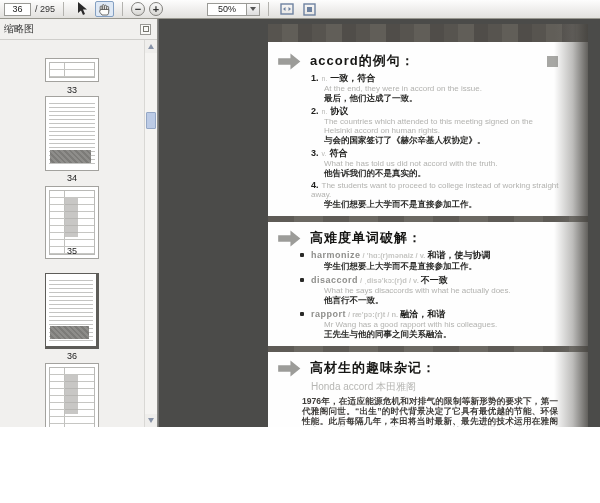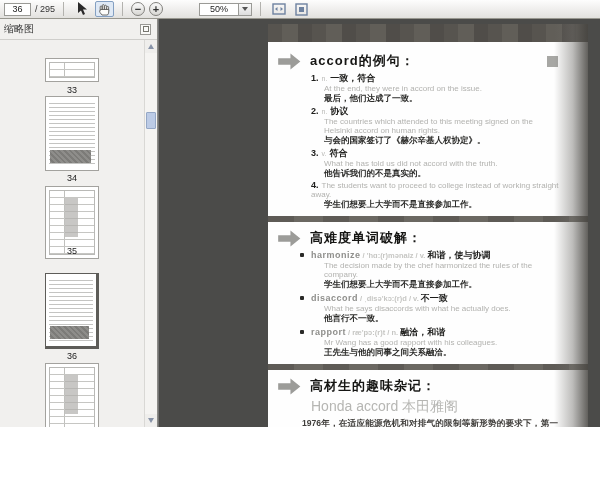--- a/index.html
+++ b/index.html
@@ -109,21 +109,21 @@
   .num4 { font-size:9px; font-weight:bold; color:#20201e; margin-right:3px; }
   .sep-band { height:6px; margin:7px -28px 7px -10px;
     background:repeating-linear-gradient(90deg,#5e5b56 0 26px,#6b6862 26px 55px); }
   .entries { margin-left:33px; }
   .entry { margin-bottom:4px; position:relative; }
   .entry::before { content:""; position:absolute; left:-11px; top:3px; width:4px;
     height:4px; background:#2a2a28; border-radius:1px; }
   .word { font-size:9px; color:#8f8f8c; letter-spacing:.5px; }
   .phon { font-size:7.5px; color:#c6c6c3; margin:0 2px; }
   .wdef { font-size:9px; font-weight:bold; color:#1c1c1a; }
-  .subtitle { font-size:14px; color:#b6b6b3; margin:1px 0 2px 33px; }
+  .subtitle { font-size:10px; color:#b6b6b3; margin:1px 0 2px 33px; }
   .trivia { margin:0 2px 3px 24px; font-size:8.6px; font-weight:bold;
     color:#403e3b; line-height:10px; text-align:justify; }
 </style>
 </head>
 <body>
 
 <div id="app">
 
   <div class="toolbar">
     <input class="pg-input" value="36" style="">
@@ -141,21 +141,21 @@
           <rect x="4.4" y="1.6" width="1.8" height="7" rx="0.9"></rect>
           <rect x="6.6" y="2.2" width="1.8" height="6.4" rx="0.9"></rect>
           <rect x="8.8" y="3.4" width="1.8" height="5.2" rx="0.9"></rect>
           <path d="M2.5 7 Q1 8 2 9.5 L4 12 L9.5 12 Q11 10.5 10.8 8 L10.8 6.5 L2.5 6.5 Z"></path>
         </g>
       </svg>
     </span>
     <span class="tb-sep"></span>
     <span class="round-btn">−</span>
     <span class="round-btn">+</span>
-    <span style="display:flex; margin-left:12px;padding-left:20px;">
+    <span style="display:flex; margin-left:20px;padding-left:20px;">
       <span class="zoom-box">50%</span>
       <span class="zoom-drop">
         <span class="caret"></span>
       </span>
     </span>
     <span class="tb-sep"></span>
     <span class="tb-btn">
       <svg width="14" height="12" viewBox="0 0 14 12">
         <rect x="1" y="1" width="12" height="10" fill="none" stroke="#6e82a0" stroke-width="1.4"></rect>
         <path d="M3 6 L5.5 4 L5.5 8 Z M11 6 L8.5 4 L8.5 8 Z" fill="#6e82a0"></path>
@@ -262,21 +262,20 @@
 
         <div class="sec-head">
           <svg class="sec-arrow" viewBox="0 0 24 18">
             <path d="M0 5.5 h13 V0.5 l10.5 8.5 -10.5 8.5 V12.5 H0 Z" fill="#9c9c99"></path>
           </svg>
           <span class="sec-title">高难度单词破解：</span>
         </div>
         <div class="entries">
           <div class="entry">
             <div class="item-head"><span class="word">harmonize</span><span class="phon">/ 'hɑ:(r)mənaiz / v.</span><span class="wdef">和谐，使与协调</span></div>
-            <div class="en">The decision made by the chef harmonized the rules of the company.</div>
             <div class="cn">学生们想要上大学而不是直接参加工作。</div>
           </div>
           <div class="entry">
             <div class="item-head"><span class="word">disaccord</span><span class="phon">/ ˌdisə'kɔ:(r)d / v.</span><span class="wdef">不一致</span></div>
             <div class="en">What he says disaccords with what he actually does.</div>
             <div class="cn">他言行不一致。</div>
           </div>
           <div class="entry">
             <div class="item-head"><span class="word">rapport</span><span class="phon">/ ræ'pɔ:(r)t / n.</span><span class="wdef">融洽，和谐</span></div>
             <div class="en">Mr Wang has a good rapport with his colleagues.</div>

